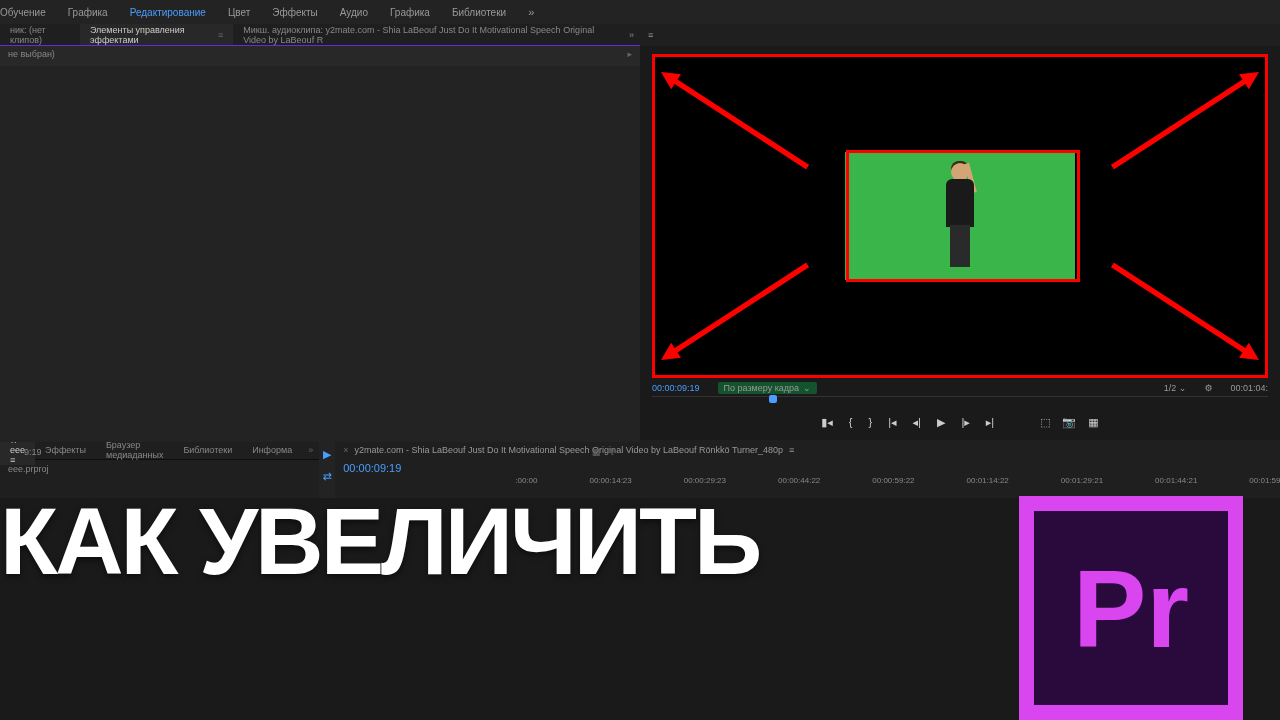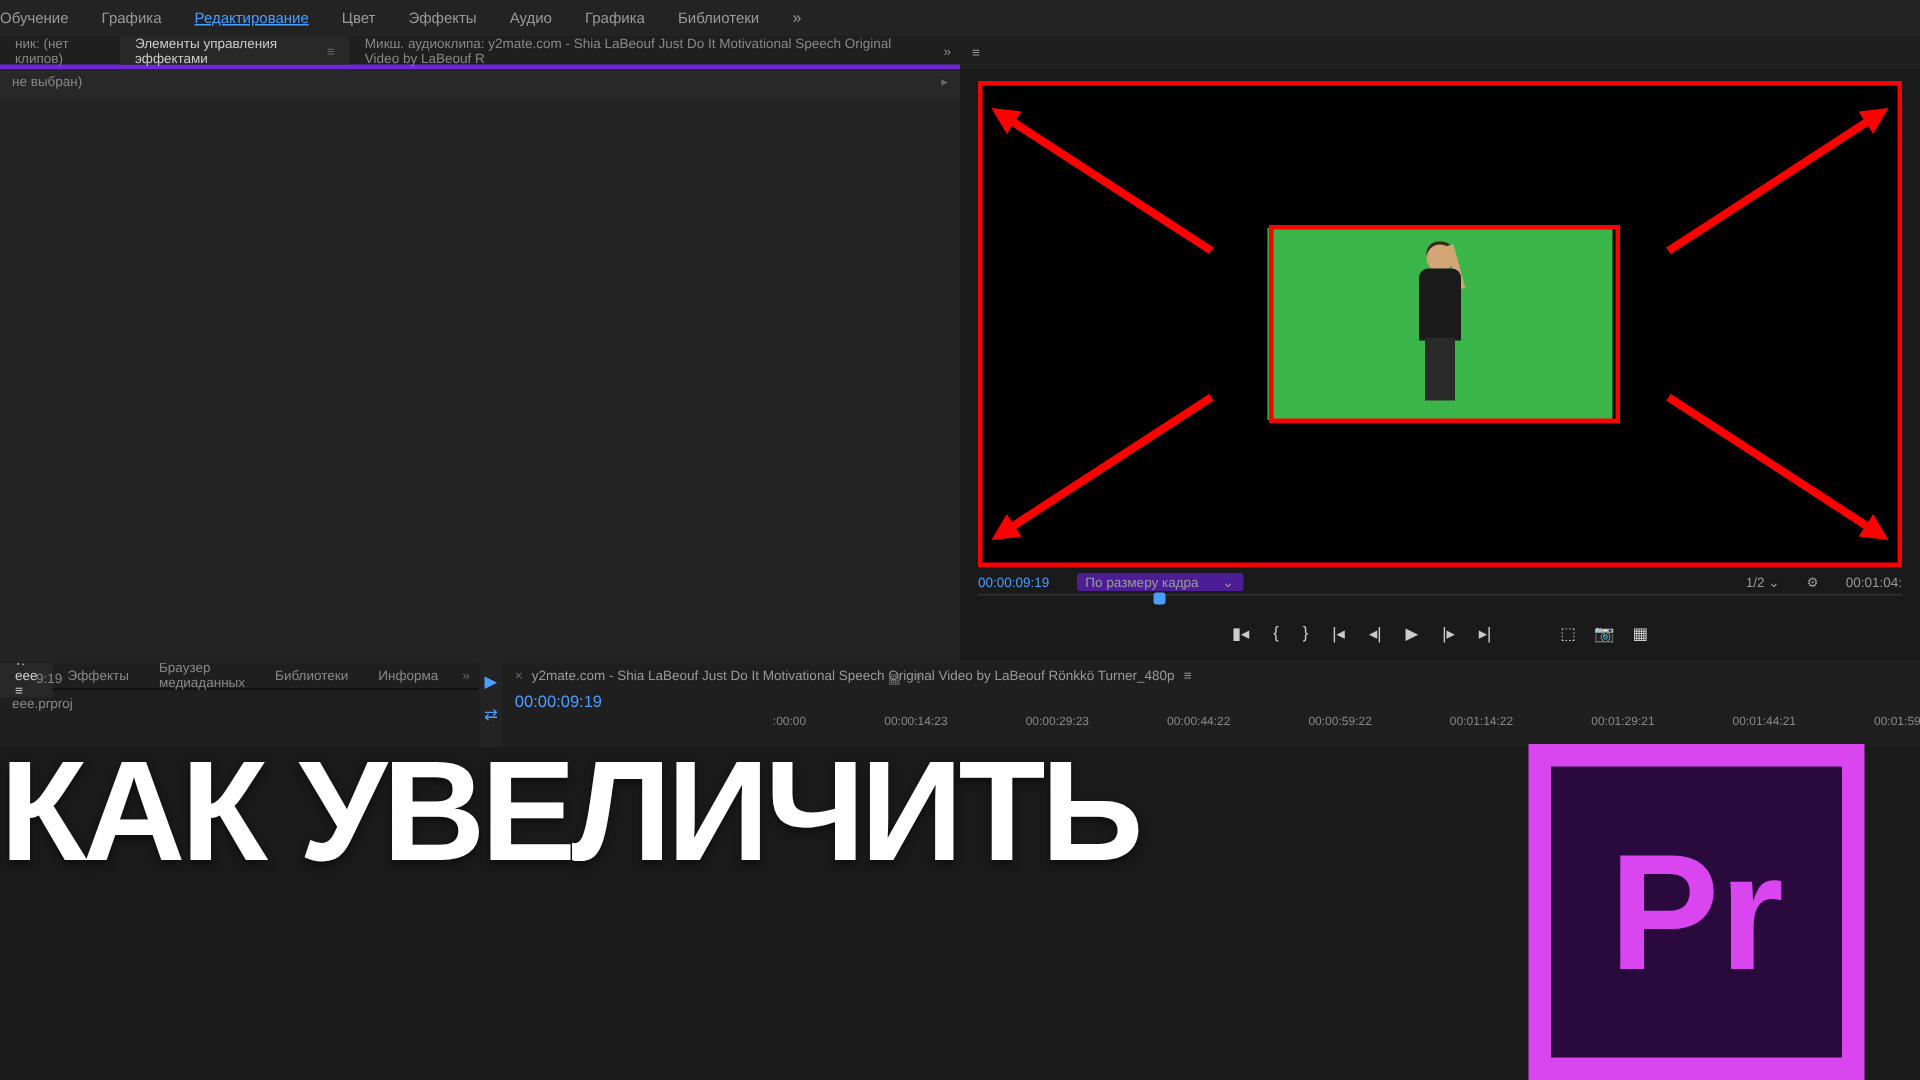--- a/index.html
+++ b/index.html
@@ -1,21 +1,21 @@
 <!DOCTYPE html>
 <html><head>
 <meta charset="utf-8">
 <style>
 *{margin:0;padding:0;box-sizing:border-box;font-family:'Segoe UI',Arial,sans-serif;}
 body{background:#1a1a1a;color:#ccc;width:1280px;height:720px;overflow:hidden;position:relative;}
 .workspace-tabs{height:24px;background:#232323;display:flex;align-items:center;gap:22px;font-size:10px;}
 .workspace-tabs span{color:#999;cursor:pointer;}
-.workspace-tabs span.active{color:#4a9eff;text-decoration:underline;}
+.workspace-tabs span.active{color:#4a9eff;}
 .arrow-icon{color:#999;font-size:11px;}
-.panel-tabs{height:22px;background:#1f1f1f;display:flex;align-items:center;font-size:9px;border-bottom:3px solid #6d28d9;}
+.panel-tabs{height:22px;background:#1f1f1f;display:flex;align-items:center;font-size:9px;border-bottom:1px solid #6d28d9;}
 .panel-tabs .tab{padding:0 10px;color:#888;height:100%;display:flex;align-items:center;gap:5px;}
 .panel-tabs .tab.active{background:#282828;color:#ccc;}
 .panel-tabs .tab .menu{color:#666;}
 .main{display:flex;height:416px;}
 .left-panel{width:640px;background:#232323;position:relative;}
 .source-header{height:20px;background:#282828;font-size:9px;padding:3px 8px;color:#888;display:flex;justify-content:space-between;}
 .source-header .chev{color:#666;}
 .left-body{height:376px;background:#232323;}
 .left-footer{height:20px;font-size:9px;color:#888;padding:2px 24px;display:flex;justify-content:space-between;align-items:center;}
 .left-footer .icons{display:flex;gap:8px;color:#666;}
@@ -30,21 +30,21 @@
 .figure .arm{width:5px;height:30px;background:#d4a574;position:absolute;left:28px;top:2px;transform:rotate(-15deg);}
 .figure .legs{width:20px;height:42px;background:#2a2a2a;position:absolute;left:10px;top:64px;}
 .arrow{position:absolute;background:#ff0000;}
 .ar-tl{width:175px;height:18px;left:6px;top:6px;transform-origin:left center;transform:rotate(33deg);clip-path:polygon(0 50%,18px 0,18px 35%,100% 35%,100% 65%,18px 65%,18px 100%);}
 .ar-tr{width:175px;height:18px;right:6px;top:6px;transform-origin:right center;transform:rotate(-33deg);clip-path:polygon(100% 50%,calc(100% - 18px) 0,calc(100% - 18px) 35%,0 35%,0 65%,calc(100% - 18px) 65%,calc(100% - 18px) 100%);}
 .ar-bl{width:175px;height:18px;left:6px;bottom:6px;transform-origin:left center;transform:rotate(-33deg);clip-path:polygon(0 50%,18px 0,18px 35%,100% 35%,100% 65%,18px 65%,18px 100%);}
 .ar-br{width:175px;height:18px;right:6px;bottom:6px;transform-origin:right center;transform:rotate(33deg);clip-path:polygon(100% 50%,calc(100% - 18px) 0,calc(100% - 18px) 35%,0 35%,0 65%,calc(100% - 18px) 65%,calc(100% - 18px) 100%);}
 .rect-connect{position:absolute;border:3px solid #ff0000;left:191px;top:93px;width:234px;height:132px;}
 .prog-controls{padding:2px 12px;font-size:9px;}
 .prog-row1{display:flex;align-items:center;gap:18px;color:#4a9eff;}
-.prog-row1 .fit{color:#999;display:flex;align-items:center;gap:16px;background:#4c1d95;padding:1px 6px;border-radius:2px;}
+.prog-row1 .fit{color:#999;display:flex;align-items:center;gap:4px;background:#14532d;padding:1px 6px;border-radius:2px;}
 .prog-row1 .spacer{flex:1;}
 .prog-row1 .scale{color:#999;}
 .prog-row1 .dur{color:#999;}
 .prog-ruler{height:14px;background:#1a1a1a;margin:2px 0;position:relative;border-top:1px solid #333;}
 .prog-ruler .playhead{position:absolute;left:19%;top:-2px;width:8px;height:8px;background:#4a9eff;border-radius:2px;}
 .transport{display:flex;justify-content:center;gap:16px;padding:4px 0;color:#ccc;font-size:11px;}
 .transport span{cursor:pointer;}
 .transport .grp{display:flex;gap:12px;margin-left:30px;}
 .lower{height:58px;background:#1a1a1a;display:flex;}
 .project-panel{width:360px;background:#1f1f1f;}

